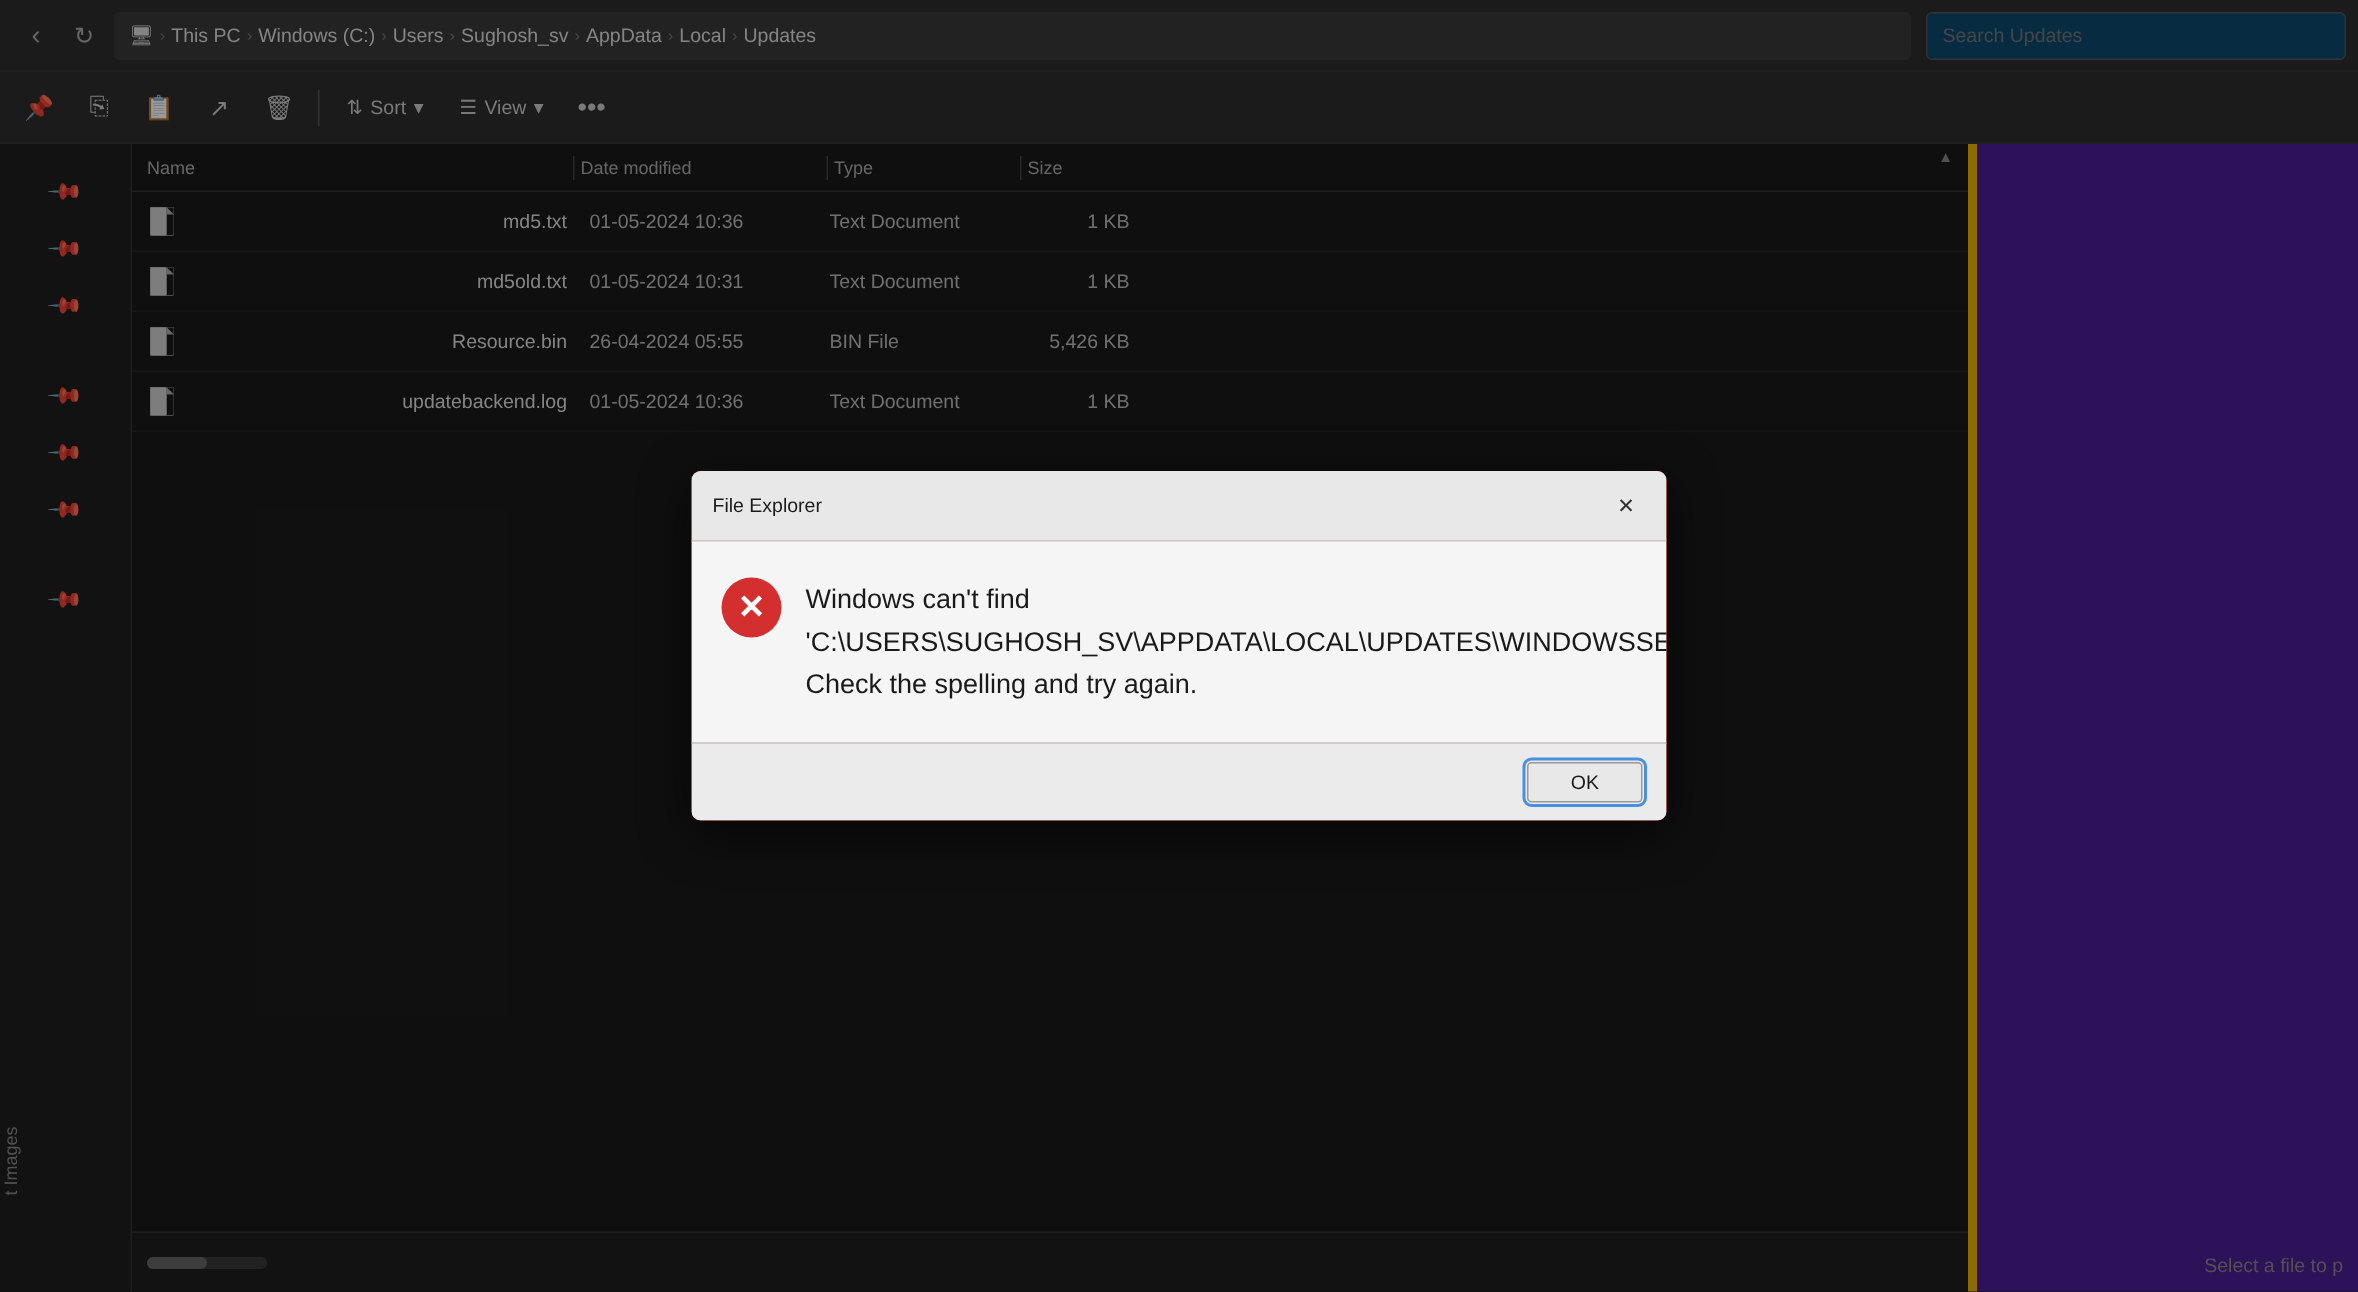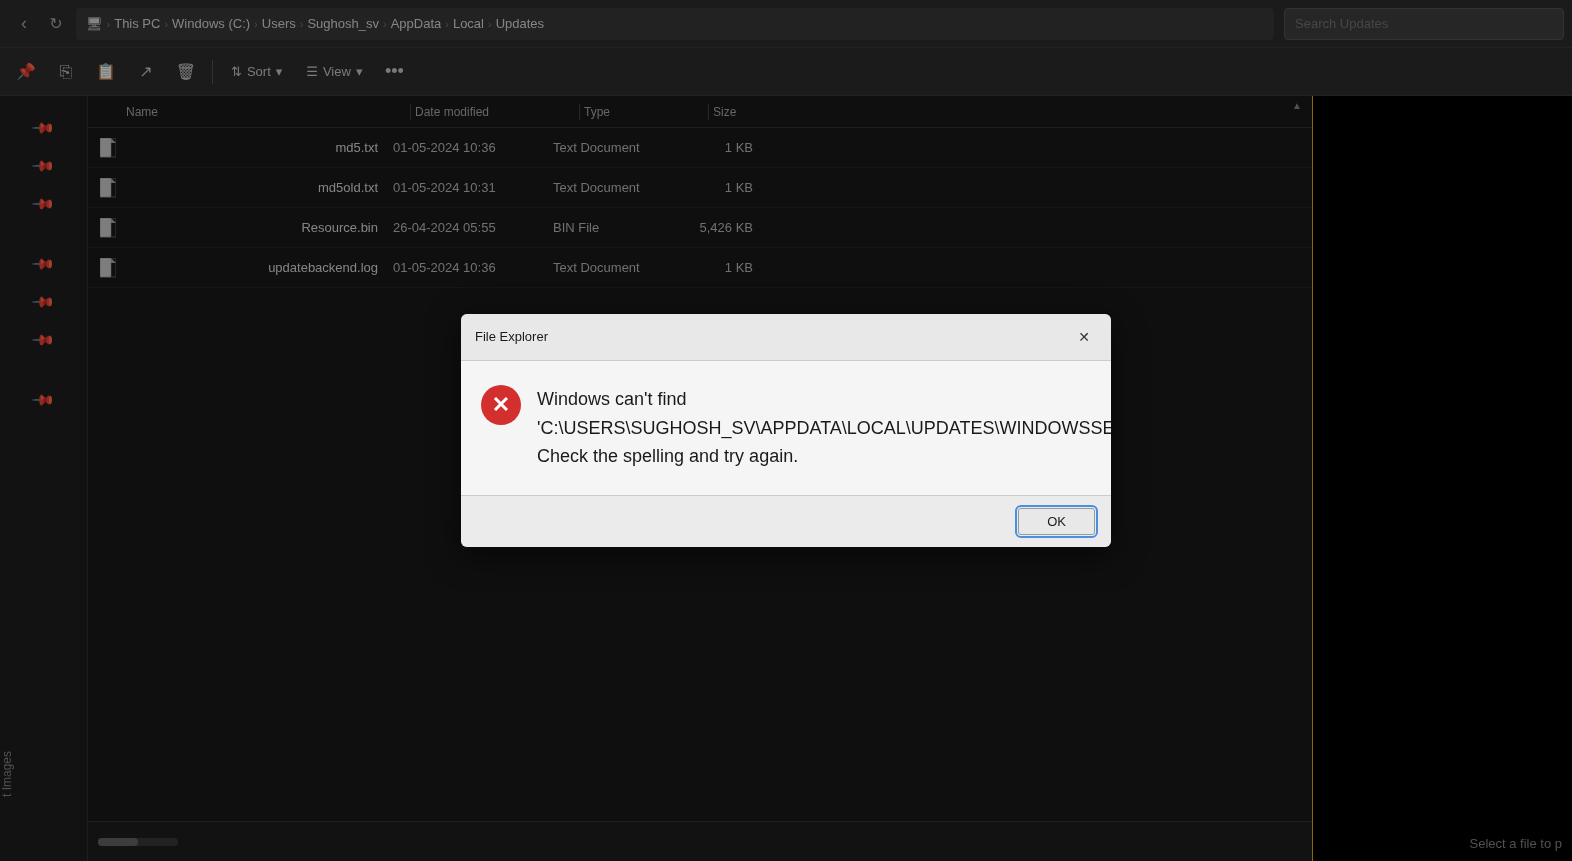--- a/index.html
+++ b/index.html
@@ -65,21 +65,21 @@
       font-size: 11px;
     }
     .breadcrumb-item {
       color: #ddd;
       cursor: pointer;
     }
 
     .search-box {
       width: 280px;
       height: 32px;
-      background: #404040;
+      background: #0c4a6e;
       border: 1px solid #555;
       border-radius: 4px;
       display: flex;
       align-items: center;
       padding: 0 10px;
       margin-left: 10px;
     }
     .search-box input {
       background: transparent;
       border: none;
@@ -188,21 +188,21 @@
       align-items: center;
       height: 32px;
       background: #1a1a1a;
       border-bottom: 1px solid #333;
       padding: 0 10px;
       font-size: 12px;
       color: #aaa;
       position: relative;
     }
 
-    .col-name { width: 280px; margin-left: 28px; }
+    .col-name { width: 280px; }
     .col-date { width: 160px; }
     .col-type { width: 120px; }
     .col-size { width: 80px; text-align: left; }
 
     .col-divider {
       width: 1px;
       height: 16px;
       background: #444;
       margin: 0 4px;
     }
@@ -229,22 +229,22 @@
     }
 
     .file-name-cell { width: 280px; display: flex; align-items: center; justify-content: space-between; }
     .file-date-cell { width: 160px; color: #bbb; margin-left: 15px; }
     .file-type-cell { width: 120px; color: #bbb; }
     .file-size-cell { width: 80px; color: #bbb; text-align: right; }
 
     
     .right-panel {
       width: 260px;
-      background: #000000;
-      border-left: 1px solid #eab308;
+      background: #4c1d95;
+      border-left: 6px solid #eab308;
       display: flex;
       align-items: flex-end;
       justify-content: flex-end;
       padding: 10px;
       text-align: center;
     }
 
     .select-file-text {
       font-size: 13px;
       color: #888;

